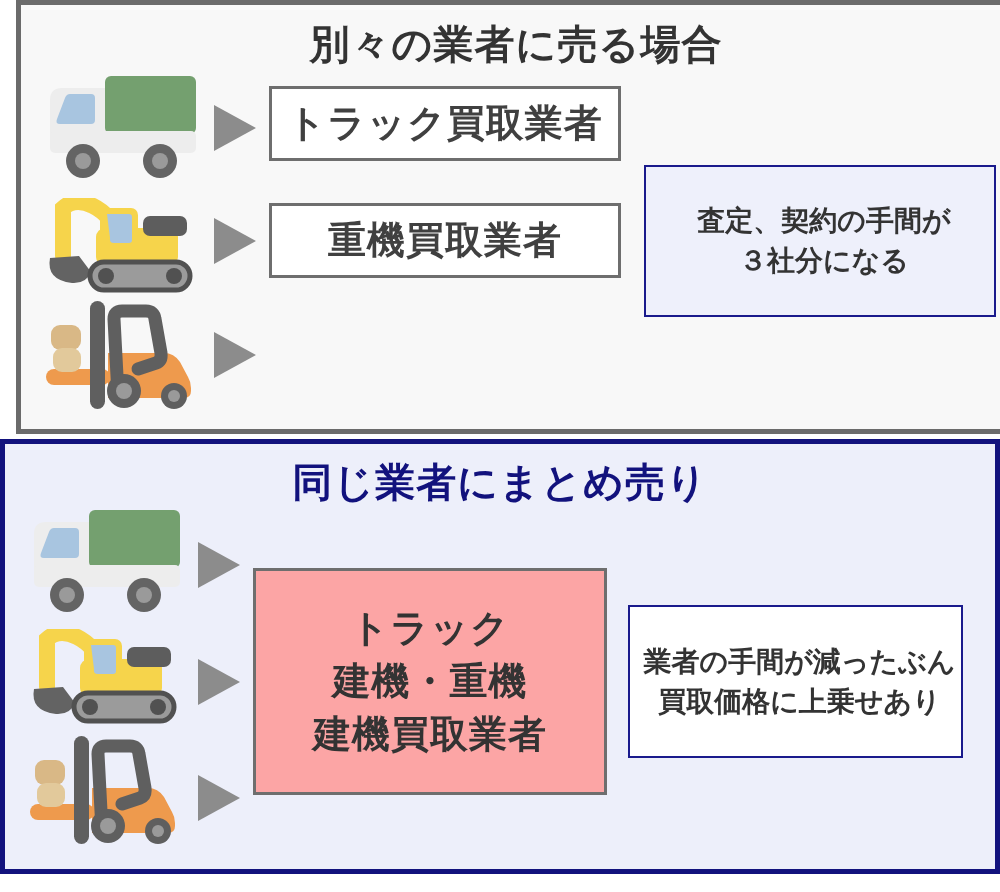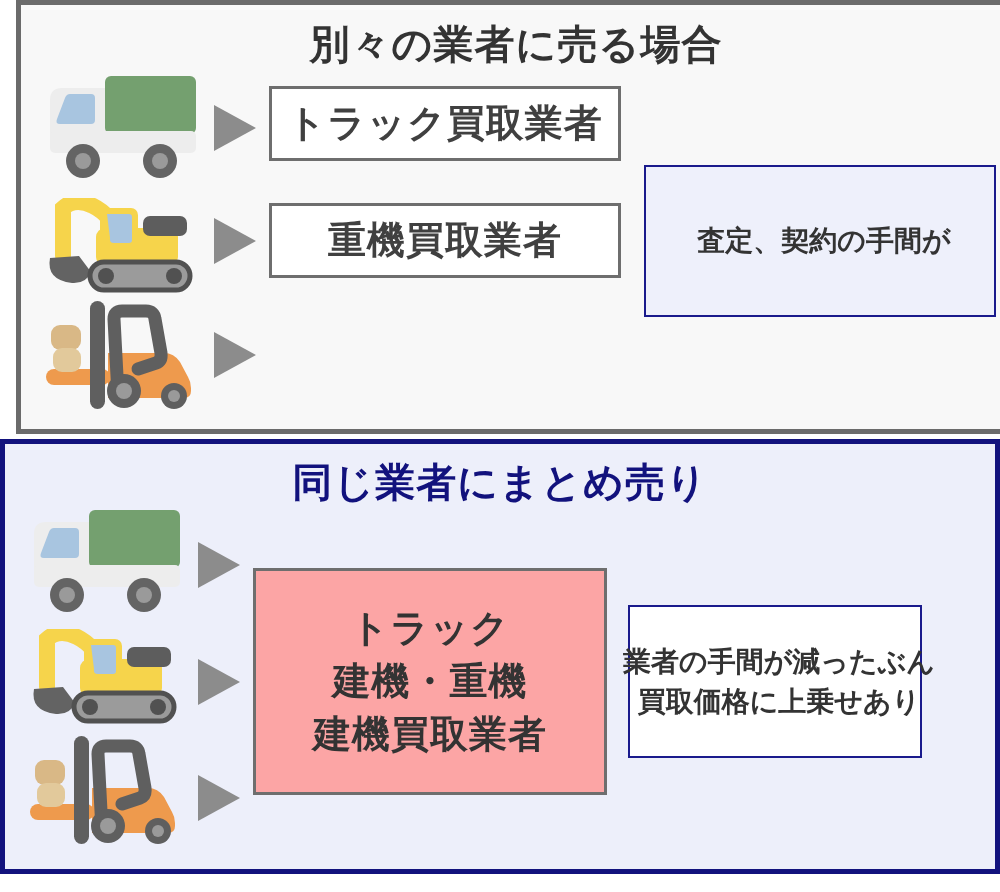--- a/index.html
+++ b/index.html
@@ -51,21 +51,21 @@
   }
 
   .note-box {
     position:absolute; left:623px; box-sizing:border-box;
     border:2px solid #1a1a8c;
     display:flex; flex-direction:column; align-items:center; justify-content:center;
     font-size:28px; font-weight:bold; color:#333333;
     line-height:40px; text-align:center; white-space:nowrap;padding-left:8px;
   }
   .panel-separate .note-box { top:160px; width:352px; height:152px; background:#eef0fb; }
-  .panel-bundle  .note-box { top:161px; width:294px; height:153px; background:#ffffff; }
+  .panel-bundle  .note-box { top:161px; width:335px; height:153px; background:#ffffff; }
 
   
   .panel-separate .v-truck     { left:29px; top:71px;  }
   .panel-separate .v-excavator { left:25px; top:193px; }
   .panel-separate .v-forklift  { left:25px; top:296px; }
   .panel-separate .a1 { left:193px; top:100px; }
   .panel-separate .a2 { left:193px; top:213px; }
   .panel-separate .a3 { left:193px; top:327px; }
 
   
@@ -134,20 +134,21 @@
 
   <div class="arrow a1"></div>
   <div class="arrow a2"></div>
   <div class="arrow a3"></div>
 
   <div class="buyer-box b1">トラック買取業者</div>
   <div class="buyer-box b2">重機買取業者</div>
 
   <div class="note-box">
     <span>査定、契約の手間が</span>
+    <span>３社分になる</span>
   </div>
 </section>
 
 <section class="panel panel-bundle">
   <div class="panel-title">同じ業者にまとめ売り</div>
 
   <svg class="vehicle v-truck" width="148" height="104">
       <use href="#sym-truck"></use>
     </svg>
   <svg class="vehicle v-excavator" width="158" height="95">

